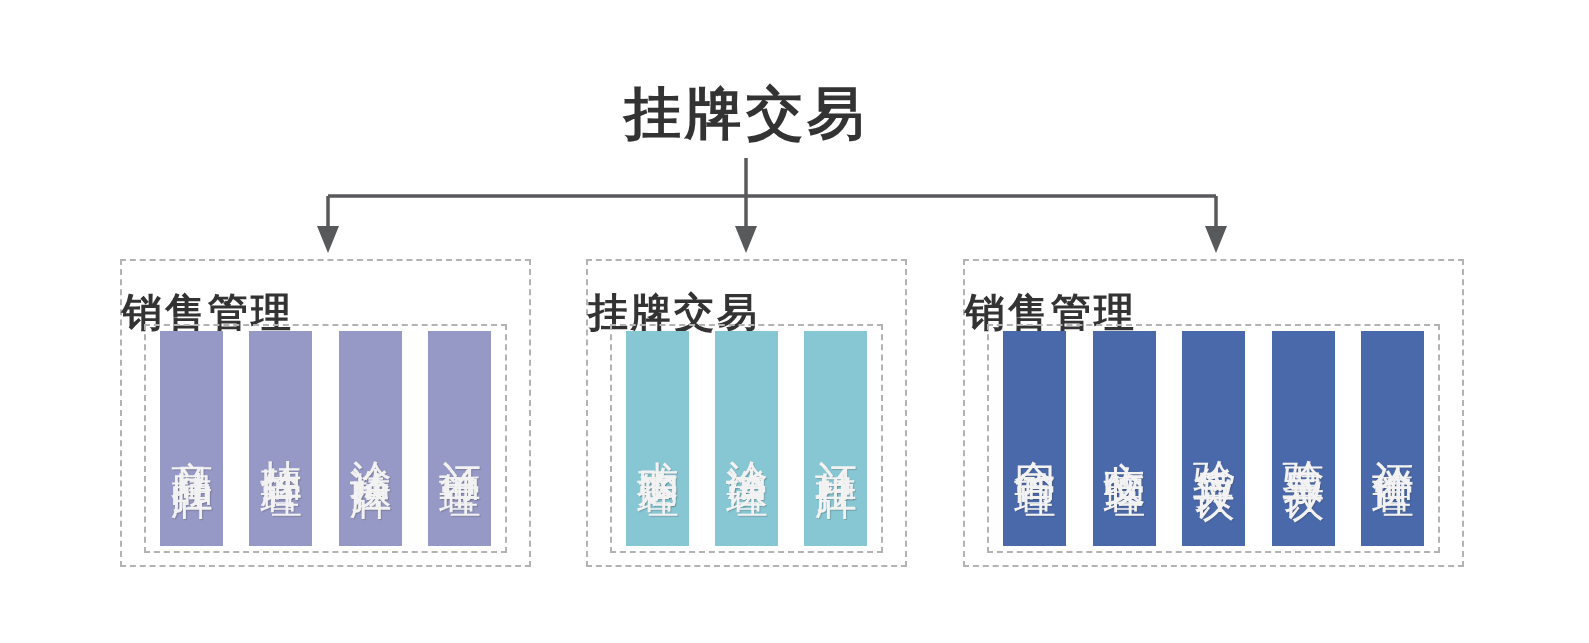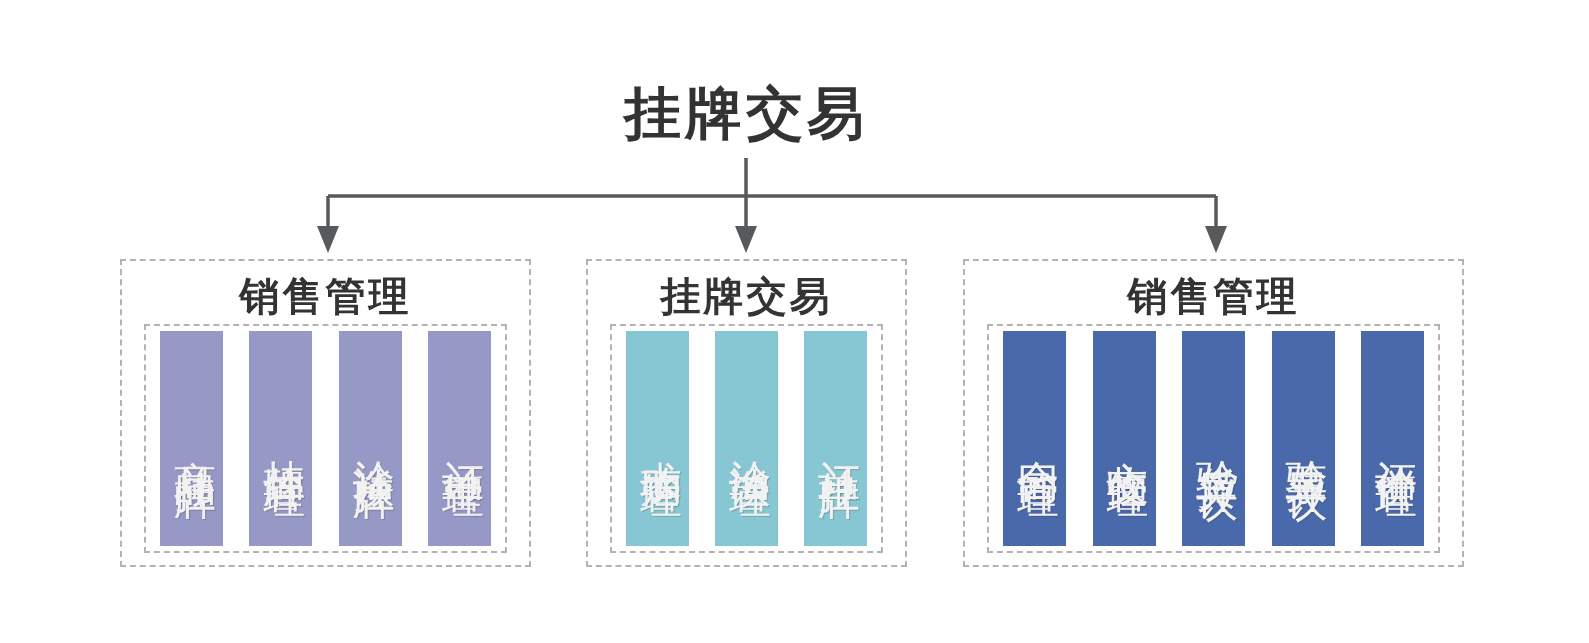--- a/index.html
+++ b/index.html
@@ -1,21 +1,21 @@
 <!DOCTYPE html>
 <html style="--g1: #9698c5; --g2: #87c7d4; --g3: #4a69ab; --line: #58595b; --border: #b3b3b3; --heading: #333333; --col-text: #f2f2f2; --background: #ffffff;"><head>
 <meta charset="utf-8">
 <style>
   html, body { margin: 0; padding: 0; }
   .canvas {
     position: relative;
     width: 1589px;
     height: 643px;
     background: var(--background, #ffffff);
-    font-family: Liberation Mono, monospace;
+    font-family: Liberation Serif, serif;
     overflow: hidden;
     border-radius: 25px;
   }
   .title {
     position: absolute;
     left: 746px;
     top: 76px;
     transform: translateX(-50%);
     margin: 0;
     font-size: 57px;
@@ -41,22 +41,22 @@
     height: 308px;
     border: 2px dashed var(--border, #b3b3b3);
     box-sizing: border-box;
     background: var(--background, #ffffff);
   }
   .g1 { left: 120px; width: 411px; }
   .g2 { left: 586px; width: 321px; }
   .g3 { left: 963px; width: 501px; }
 
   .group-header {
-    margin-top: 8px;
-    text-align: center;
+    margin-top: 24px;
+    text-align: left;
     font-size: 40px;
     font-weight: bold;
     letter-spacing: 3px;
     color: var(--heading, #333333);
     white-space: nowrap;
   }
   .group-body {
     position: absolute;
     left: 22px; right: 22px;
     top: 63px; bottom: 12px;

